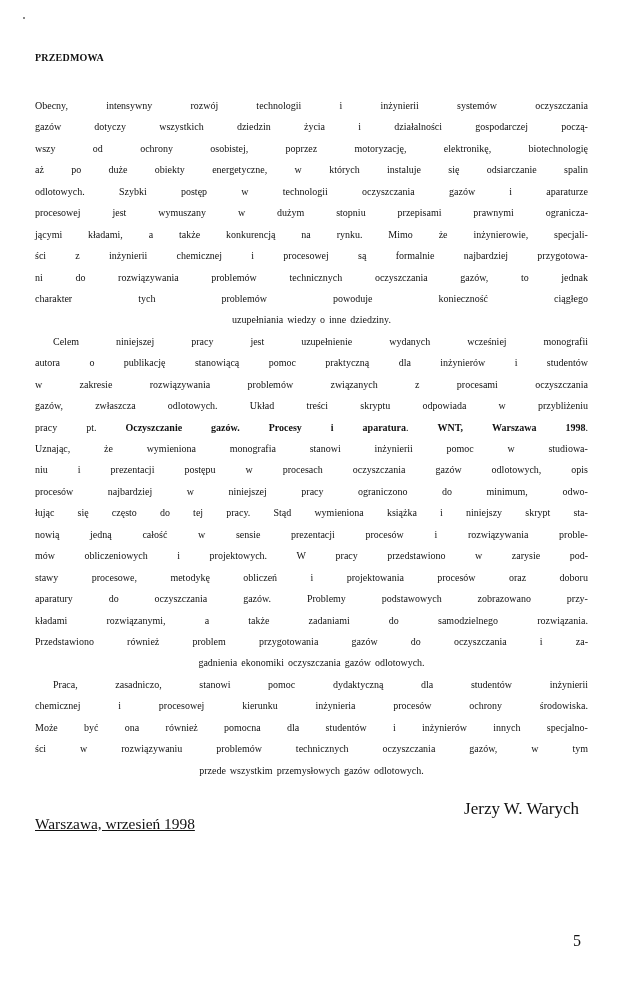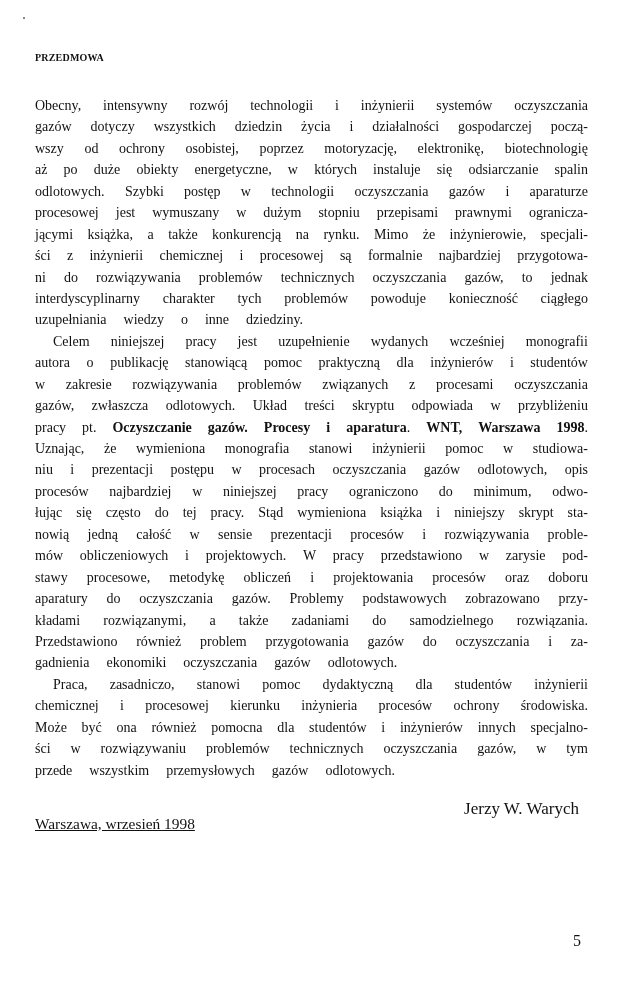--- a/index.html
+++ b/index.html
@@ -36,25 +36,25 @@
       left: 35px;
       top: 95px;
       width: 553px;
     }
     
     .jline {
       display: flex;
       justify-content: space-between;
       height: 21.45px;
       line-height: 21.45px;
-      font-size: 14px;
+      font-size: 10px;
       white-space: nowrap;
     }
     .jline.indent { padding-left: 18px; }
-    .jline.last { justify-content: flex-start; gap: 17px; }
+    .jline.last { justify-content: center; gap: 4px; }
     .jline span.w { display: inline-block; }
     .signature {
       position: absolute;
       right: 42px;
       top: 799px;
       font-size: 17px;
     }
     .place-date {
       position: absolute;
       left: 35px;
@@ -138,21 +138,21 @@
       <span class="w">wymuszany</span>
       <span class="w">w</span>
       <span class="w">dużym</span>
       <span class="w">stopniu</span>
       <span class="w">przepisami</span>
       <span class="w">prawnymi</span>
       <span class="w">ogranicza-</span>
     </div>
     <div class="jline">
       <span class="w">jącymi</span>
-      <span class="w">książka,</span>
+      <span class="w">kładami,</span>
       <span class="w">a</span>
       <span class="w">także</span>
       <span class="w">konkurencją</span>
       <span class="w">na</span>
       <span class="w">rynku.</span>
       <span class="w">Mimo</span>
       <span class="w">że</span>
       <span class="w">inżynierowie,</span>
       <span class="w">specjali-</span>
     </div>
@@ -173,21 +173,20 @@
       <span class="w">do</span>
       <span class="w">rozwiązywania</span>
       <span class="w">problemów</span>
       <span class="w">technicznych</span>
       <span class="w">oczyszczania</span>
       <span class="w">gazów,</span>
       <span class="w">to</span>
       <span class="w">jednak</span>
     </div>
     <div class="jline">
-      <span class="w">interdyscyplinarny</span>
       <span class="w">charakter</span>
       <span class="w">tych</span>
       <span class="w">problemów</span>
       <span class="w">powoduje</span>
       <span class="w">konieczność</span>
       <span class="w">ciągłego</span>
     </div>
     <div class="jline last">
       <span class="w">uzupełniania</span>
       <span class="w">wiedzy</span>

